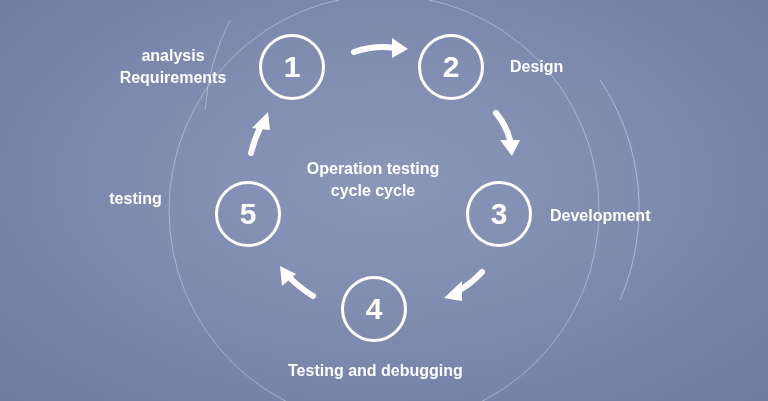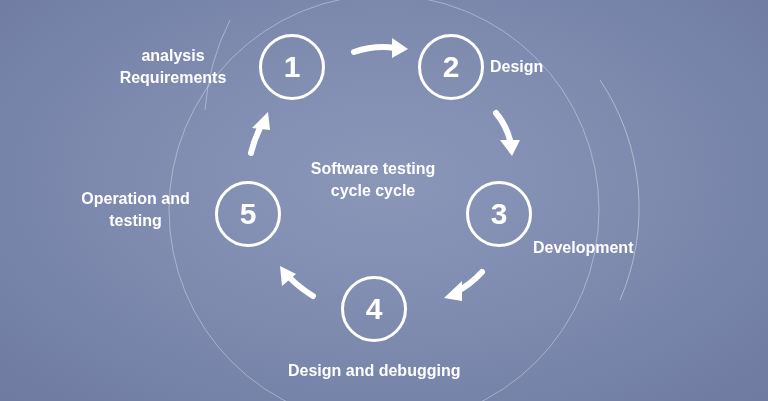--- a/index.html
+++ b/index.html
@@ -55,30 +55,29 @@
     <span>4</span>
   </div>
 <div class="circle" style="left:215px;top:181px;">
     <span>5</span>
   </div>
 
 <div class="label" style="left:108px;top:45px;width:130px;">
   <div>analysis</div>
   <div>Requirements</div>
 </div>
-<div class="label" style="left:490px;top:56px;text-align:center;">
+<div class="label" style="left:510px;top:56px;text-align:center;">
   <div>Design</div>
 </div>
-<div class="label" style="left:533px;top:205px;margin-top:32px;">
+<div class="label" style="left:550px;top:205px;">
   <div>Development</div>
 </div>
 <div class="label" style="left:288px;top:360px;">
-  <div>Design and debugging</div>
+  <div>Testing and debugging</div>
 </div>
 <div class="label" style="left:68px;top:188px;width:135px;">
-  <div>Operation and</div>
   <div>testing</div>
 </div>
 
 <div class="label" style="left:298px;top:158px;width:150px;">
-  <div>Software testing</div>
+  <div>Operation testing</div>
   <div>cycle cycle</div>
 </div>
 
 </body></html>

